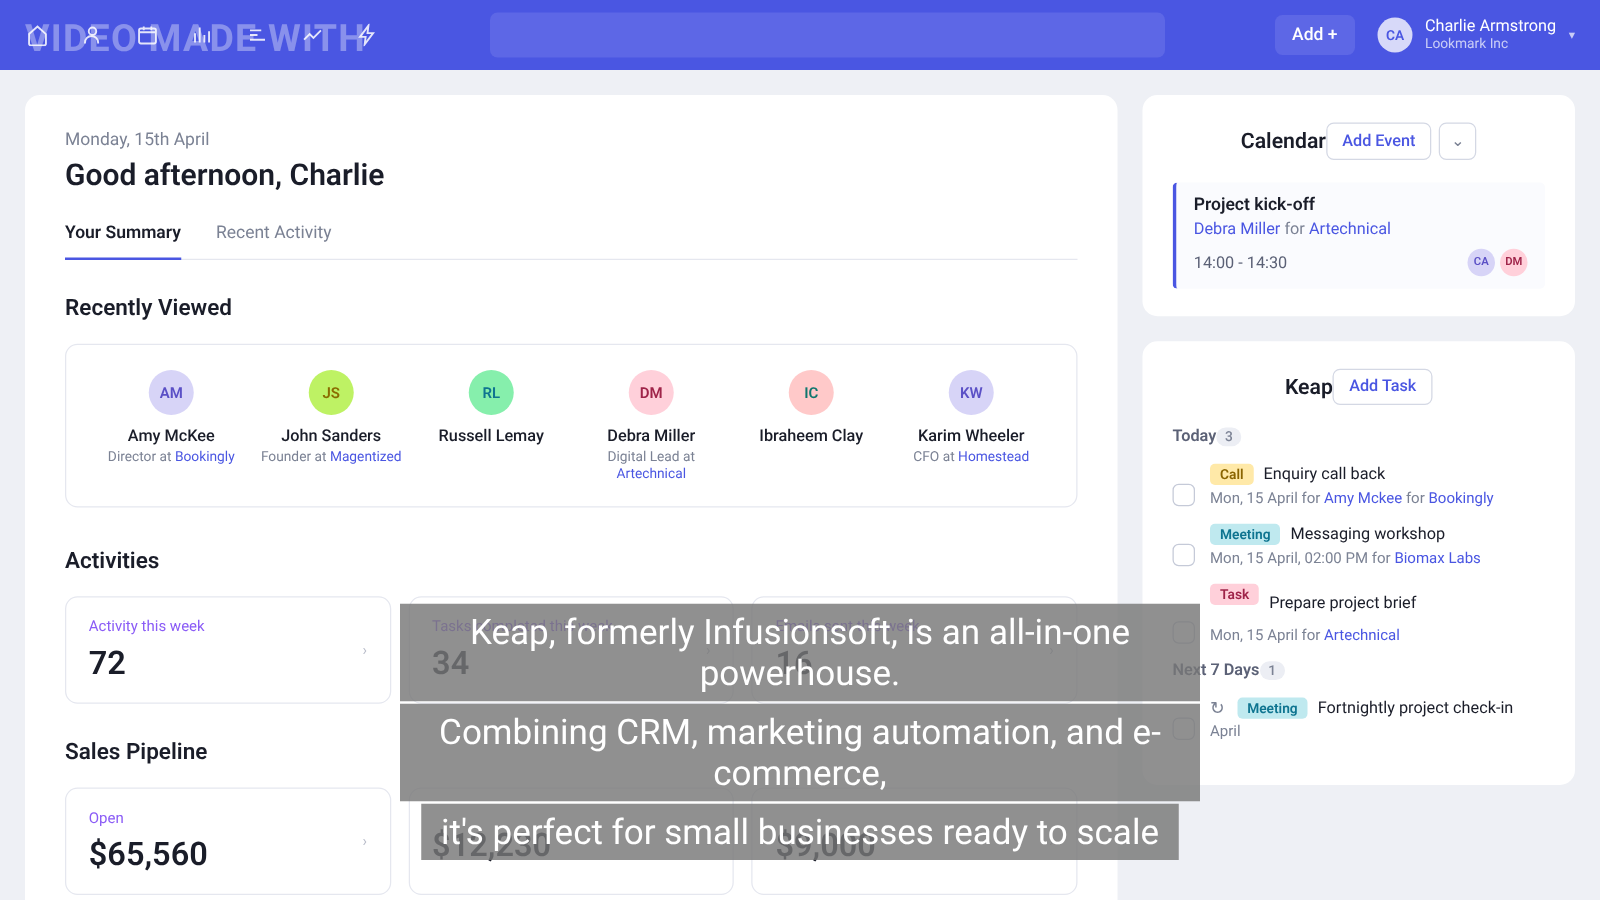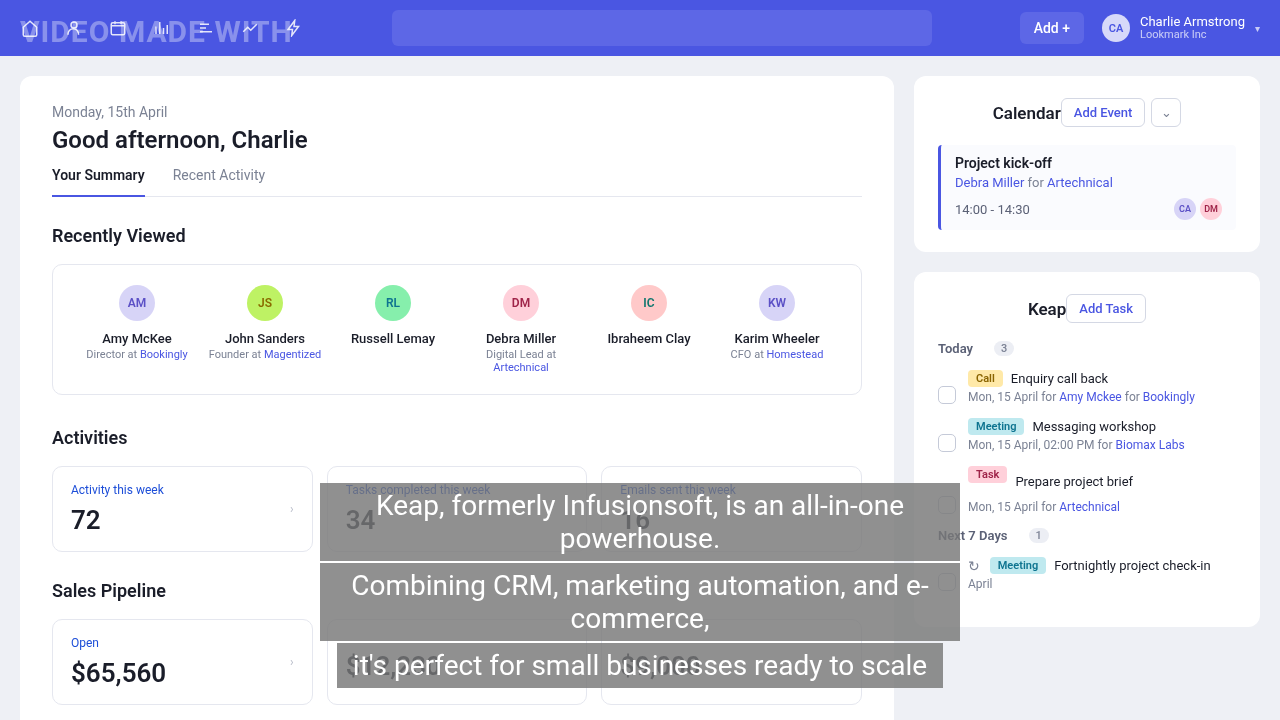--- a/index.html
+++ b/index.html
@@ -15,51 +15,51 @@
 .avatar{width:28px;height:28px;border-radius:50%;display:flex;align-items:center;justify-content:center;font-size:11px;font-weight:600}
 .avatar.ca{background:#d7d9f9;color:#4a56e2}
 .uname{color:#fff;font-size:13px;line-height:1.1}
 .uname small{display:block;opacity:.7;font-size:11px}
 .chev{color:#fff;opacity:.7;font-size:10px}
 .wrap{display:flex;gap:20px;padding:20px}
 .card{background:#fff;border-radius:12px;padding:28px 32px}
 .main{flex:1}
 .side{width:346px;display:flex;flex-direction:column;gap:20px}
 .date{color:#7b8294;font-size:14px;margin-bottom:6px}
-h1{font-size:24px;font-weight:600;margin-bottom:13px}
+h1{font-size:24px;font-weight:600;margin-bottom:24px}
 .tabs{display:flex;gap:28px;border-bottom:1px solid #e5e7ef;margin-bottom:28px}
 .tab{padding-bottom:12px;font-size:14px;color:#7b8294;cursor:pointer;border-bottom:2px solid transparent;margin-bottom:-1px}
 .tab.active{color:#1a1d29;font-weight:600;border-bottom-color:#4a56e2}
 h2{font-size:18px;font-weight:600;margin-bottom:18px}
 .viewed-box{border:1px solid #e5e7ef;border-radius:10px;padding:20px;display:flex;justify-content:space-around;margin-bottom:32px}
 .contact{text-align:center;cursor:pointer;flex:1}
 .contact .av{width:36px;height:36px;border-radius:50%;margin:0 auto 10px;display:flex;align-items:center;justify-content:center;font-size:12px;font-weight:600}
 .contact .nm{font-size:13px;font-weight:500;margin-bottom:2px}
 .contact .role{font-size:11px;color:#7b8294}
 .contact .role a{color:#4a56e2;text-decoration:none}
 .act-grid{display:flex;gap:14px;margin-bottom:28px}
 .act-card{flex:1;border:1px solid #e5e7ef;border-radius:10px;padding:16px 18px;cursor:pointer;display:flex;justify-content:space-between;align-items:center}
-.act-card .lbl{font-size:12px;color:#1d4ed8;margin-bottom:8px}
+.act-card .lbl{font-size:12px;color:#8b5cf6;margin-bottom:8px}
 .act-card .val{font-size:26px;font-weight:600}
 .chev-r{color:#b8bcc9;font-size:12px}
 .side .card{padding:22px 24px}
 .side-head{display:flex;justify-content:center;align-items:center;margin-bottom:18px}
 .side-head h3{font-size:17px;font-weight:600}
 .btn-o{border:1px solid #d4d8e4;background:#fff;color:#4a56e2;padding:6px 12px;border-radius:6px;font-size:13px;font-weight:500;cursor:pointer}
 .btn-grp{display:flex;gap:6px}
 .btn-grp .dd{width:30px;padding:6px 0;text-align:center;color:#7b8294}
 .event{border-left:3px solid #4a56e2;padding:10px 14px;background:#fafbfe;border-radius:4px}
 .event .title{font-size:14px;font-weight:600;margin-bottom:4px}
 .event .who{font-size:13px;color:#4a56e2;margin-bottom:8px}
 .event .who span{color:#7b8294}
 .event .bottom{display:flex;justify-content:space-between;align-items:center}
 .event .time{font-size:13px;color:#5b6176}
 .mini-avs{display:flex;gap:4px}
 .mini-av{width:22px;height:22px;border-radius:50%;font-size:9px;font-weight:600;display:flex;align-items:center;justify-content:center}
-.task-group{font-size:13px;font-weight:600;color:#5b6176;margin-bottom:14px;display:flex;align-items:center;gap:21px}
+.task-group{font-size:13px;font-weight:600;color:#5b6176;margin-bottom:14px;display:flex;align-items:center;gap:0}
 .badge{background:#eceef4;color:#7b8294;border-radius:10px;padding:1px 7px;font-size:11px;font-weight:500}
 .task{display:flex;gap:12px;margin-bottom:14px;align-items:flex-end}
 .chk{width:18px;height:18px;border:1.5px solid #c5cad8;border-radius:5px;flex-shrink:0;margin-top:1px;cursor:pointer}
 .task-body{flex:1}
 .task-line{font-size:13px;display:flex;align-items:center;gap:8px;margin-bottom:3px}
 .tag{font-size:11px;font-weight:600;padding:2px 8px;border-radius:4px}
 .tag.call{background:#ffe9a8;color:#8a6400}
 .tag.meeting{background:#bfe9ef;color:#0e7490}
 .tag.task{background:#ffd0da;color:#9f2449}
 .task-sub{font-size:12px;color:#7b8294}

